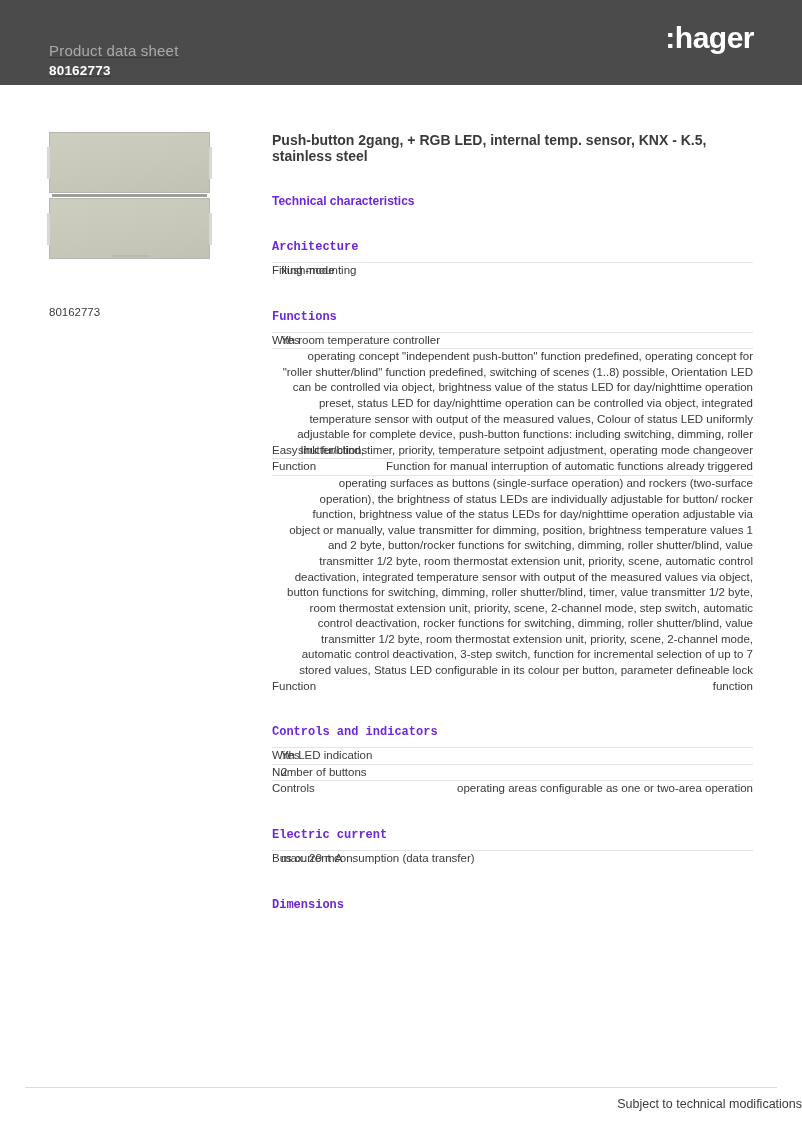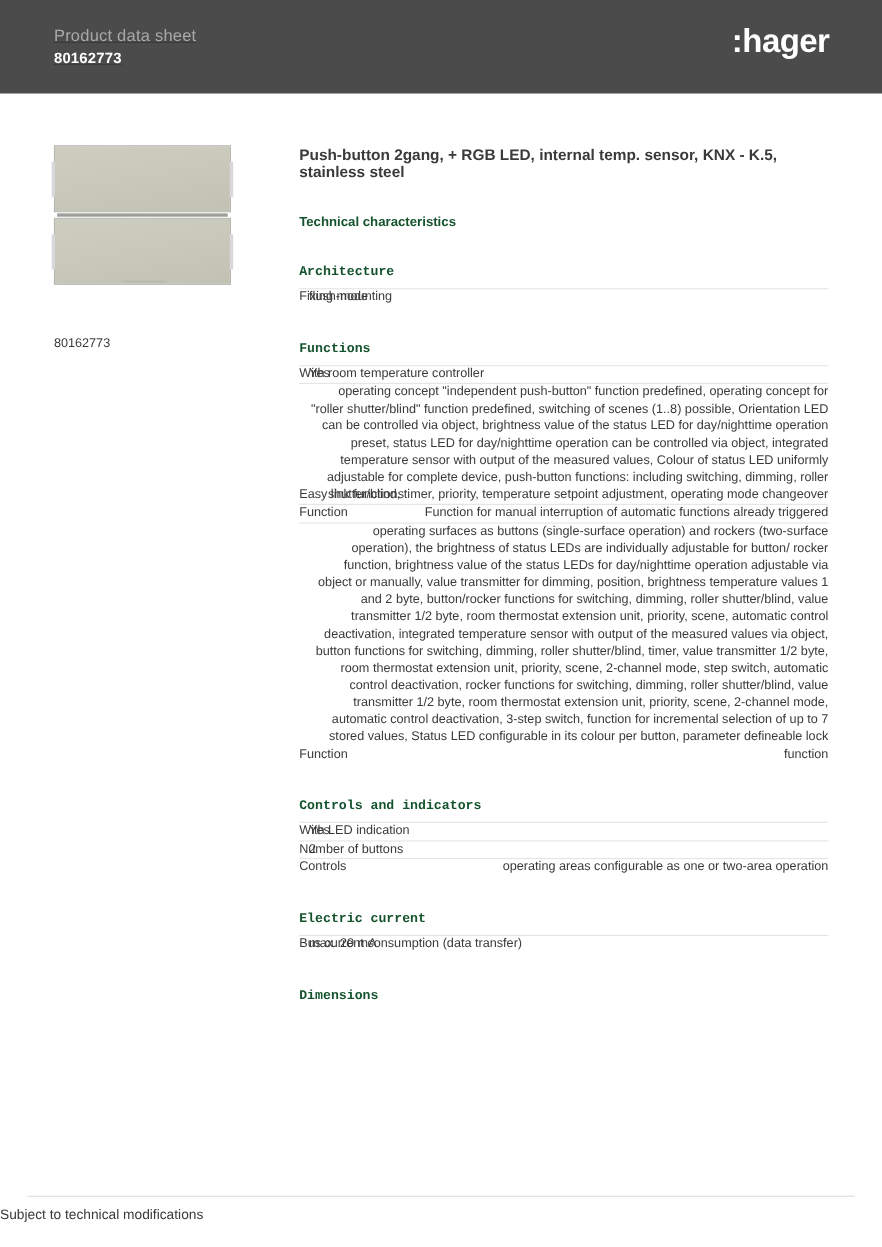--- a/index.html
+++ b/index.html
@@ -20,21 +20,21 @@
   .header {
     position: absolute;
     top: 0; left: 0;
     width: 802px;
     height: 85px;
     background: #4b4b4b;
   }
   .header-titles {
     position: absolute;
     left: 49px;
-    top: 23px;
+    top: 41px;
     text-decoration: underline;
   }
   .header-kicker {
     font-size: 15px;
     color: #a9a9a9;
     letter-spacing: .2px;
     line-height: 19px;
   }
   .header-ref {
     font-size: 13.5px;
@@ -137,21 +137,21 @@
   }
   .product-title {
     font-size: 14px;
     font-weight: bold;
     color: #3a3a3a;
     line-height: 16px;
   }
   .section-title {
     font-size: 12px;
     font-weight: bold;
-    color: #14532d;
+    color: #6d28d9;
     line-height: 16px;
   }
   .tc-heading { margin-top: 29px; }
   .group-heading { margin-top: 30px; font-family: Liberation Mono, monospace; }
 
   table.spec {
     width: 481px;
     border-collapse: collapse;
     margin-top: 7px;
     table-layout: fixed;
@@ -185,21 +185,21 @@
     top: 1087px;
     width: 752px;
     height: 1px;
     background: #dcdcdc;
   }
   .footer-text {
     position: absolute;
     left: 0;
     top: 1095px;
     width: 802px;
-    text-align: left;
+    text-align: right;
     font-size: 12.5px;
     color: #3a3a3a;
     line-height: 18px;
   }
 </style>
 </head>
 <body>
 
 <div class="header">
   <div class="header-titles">

